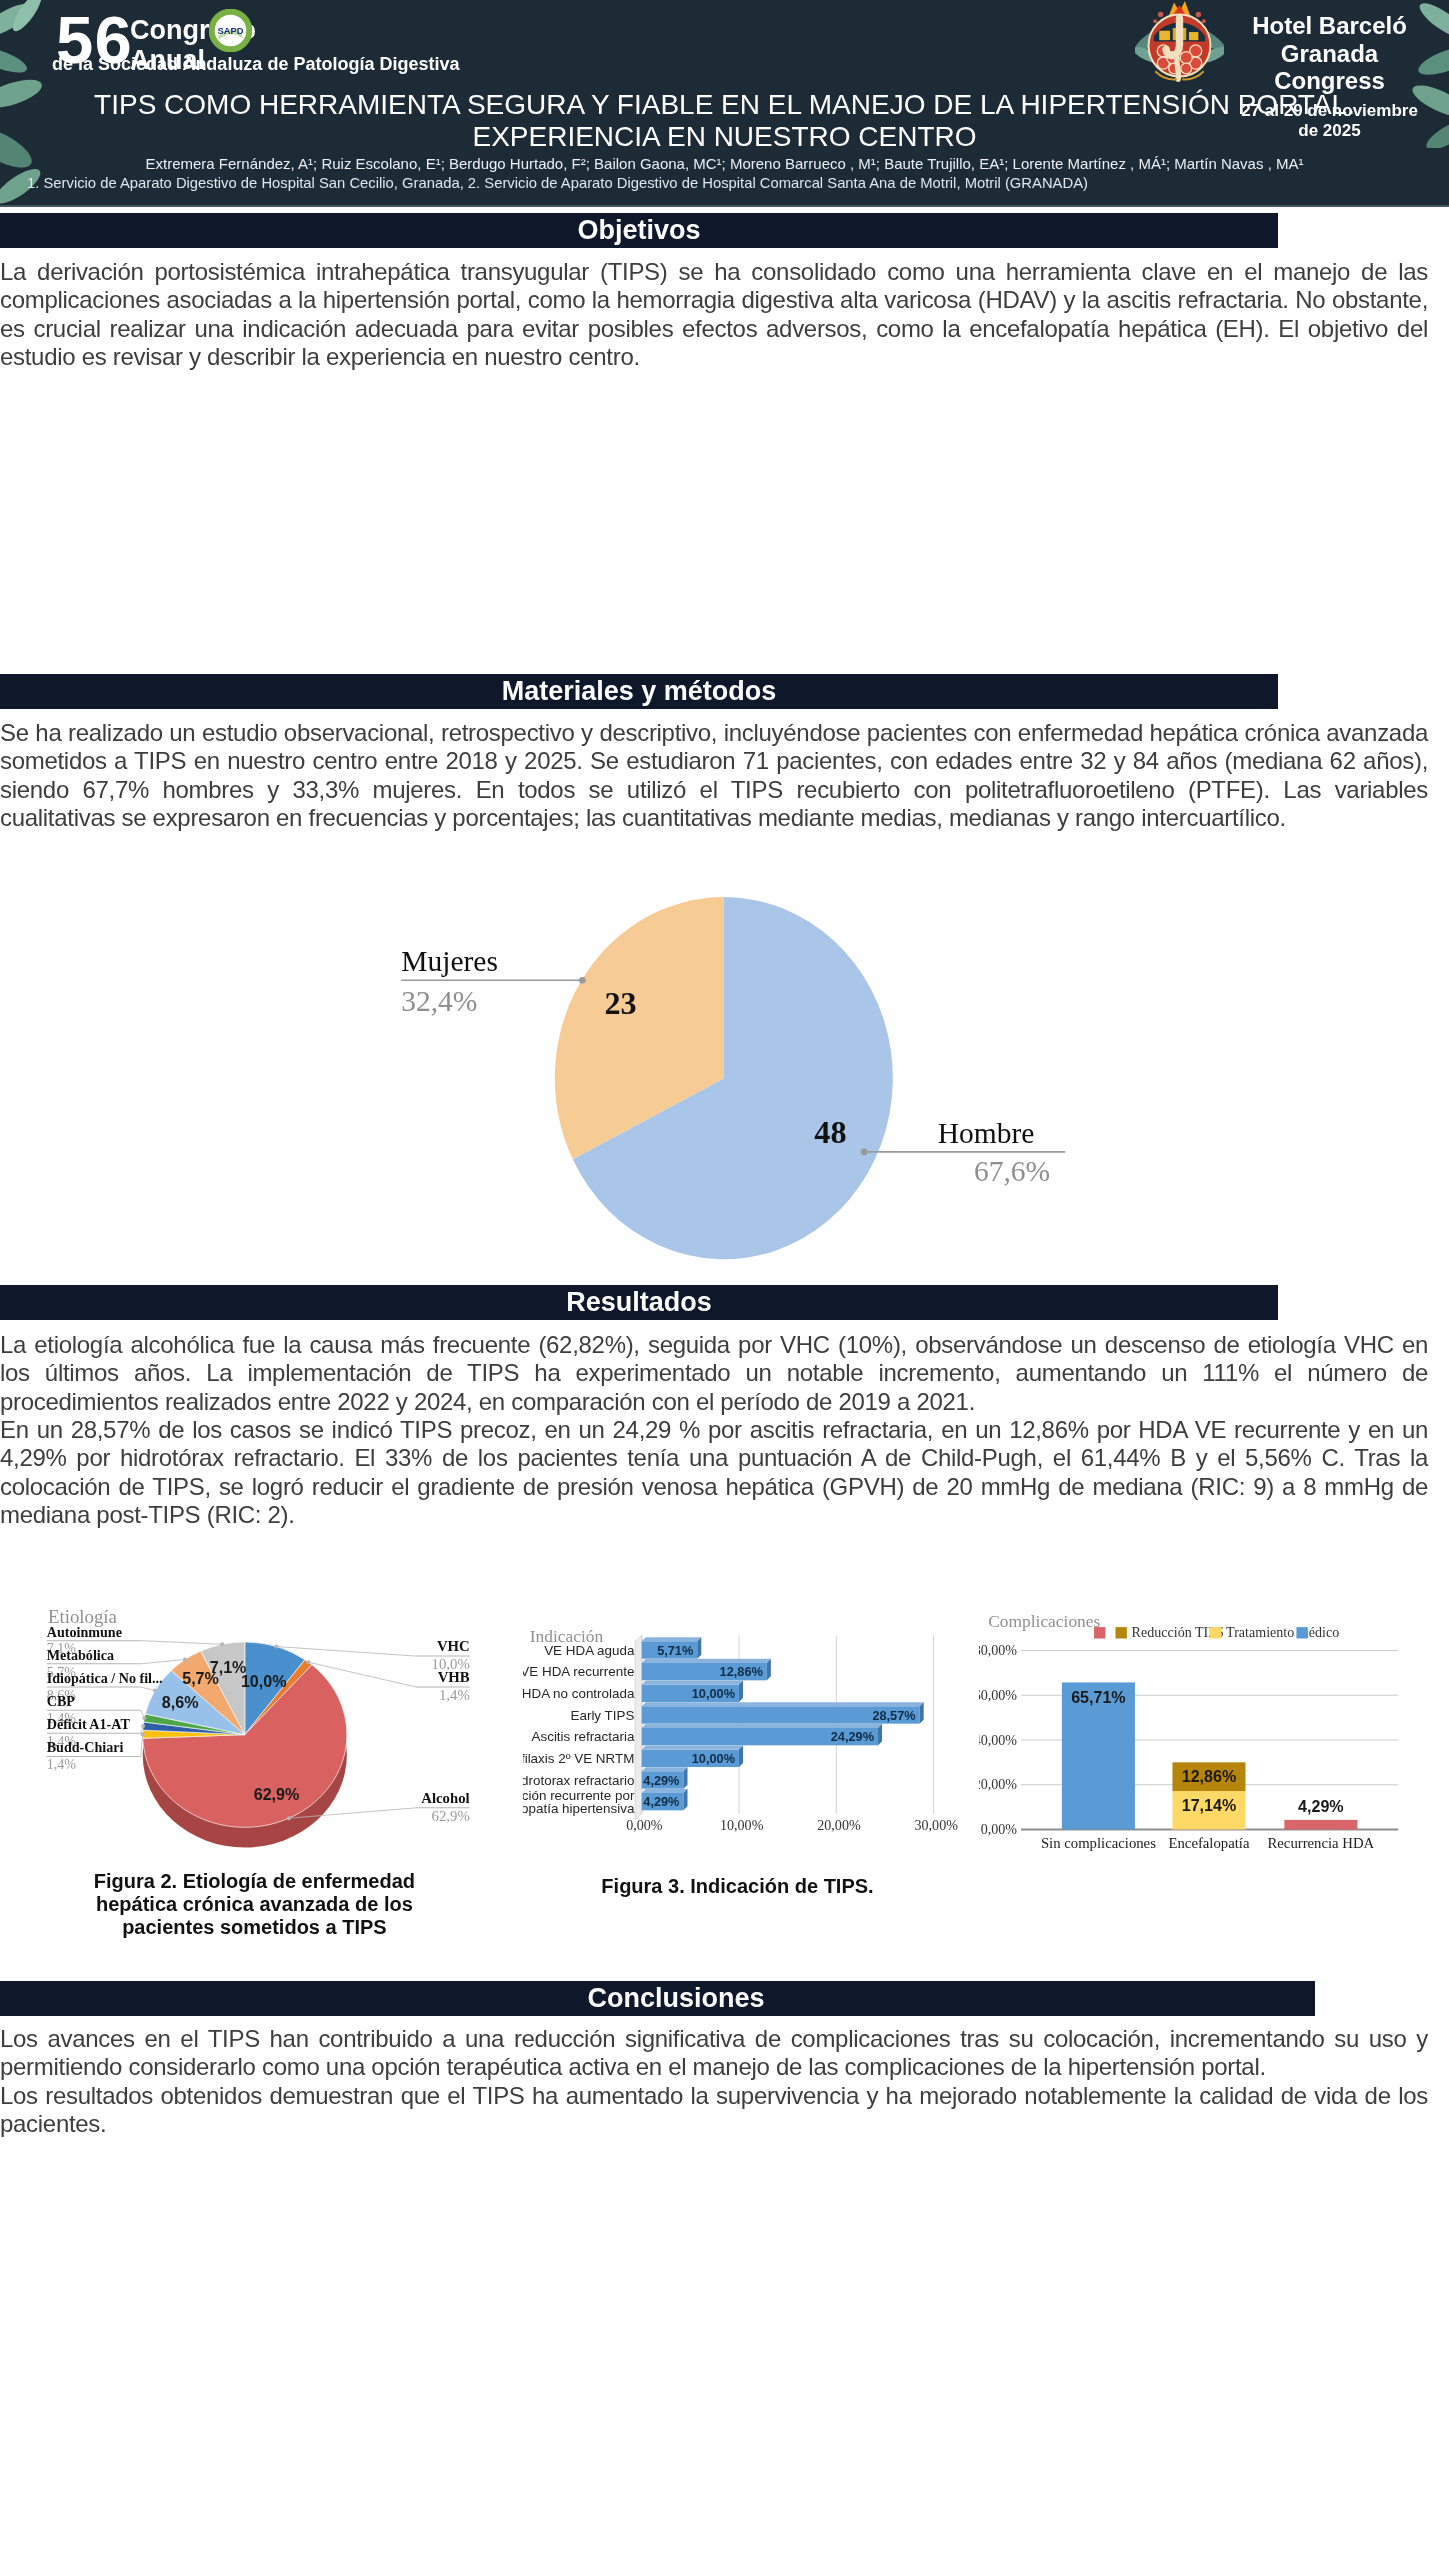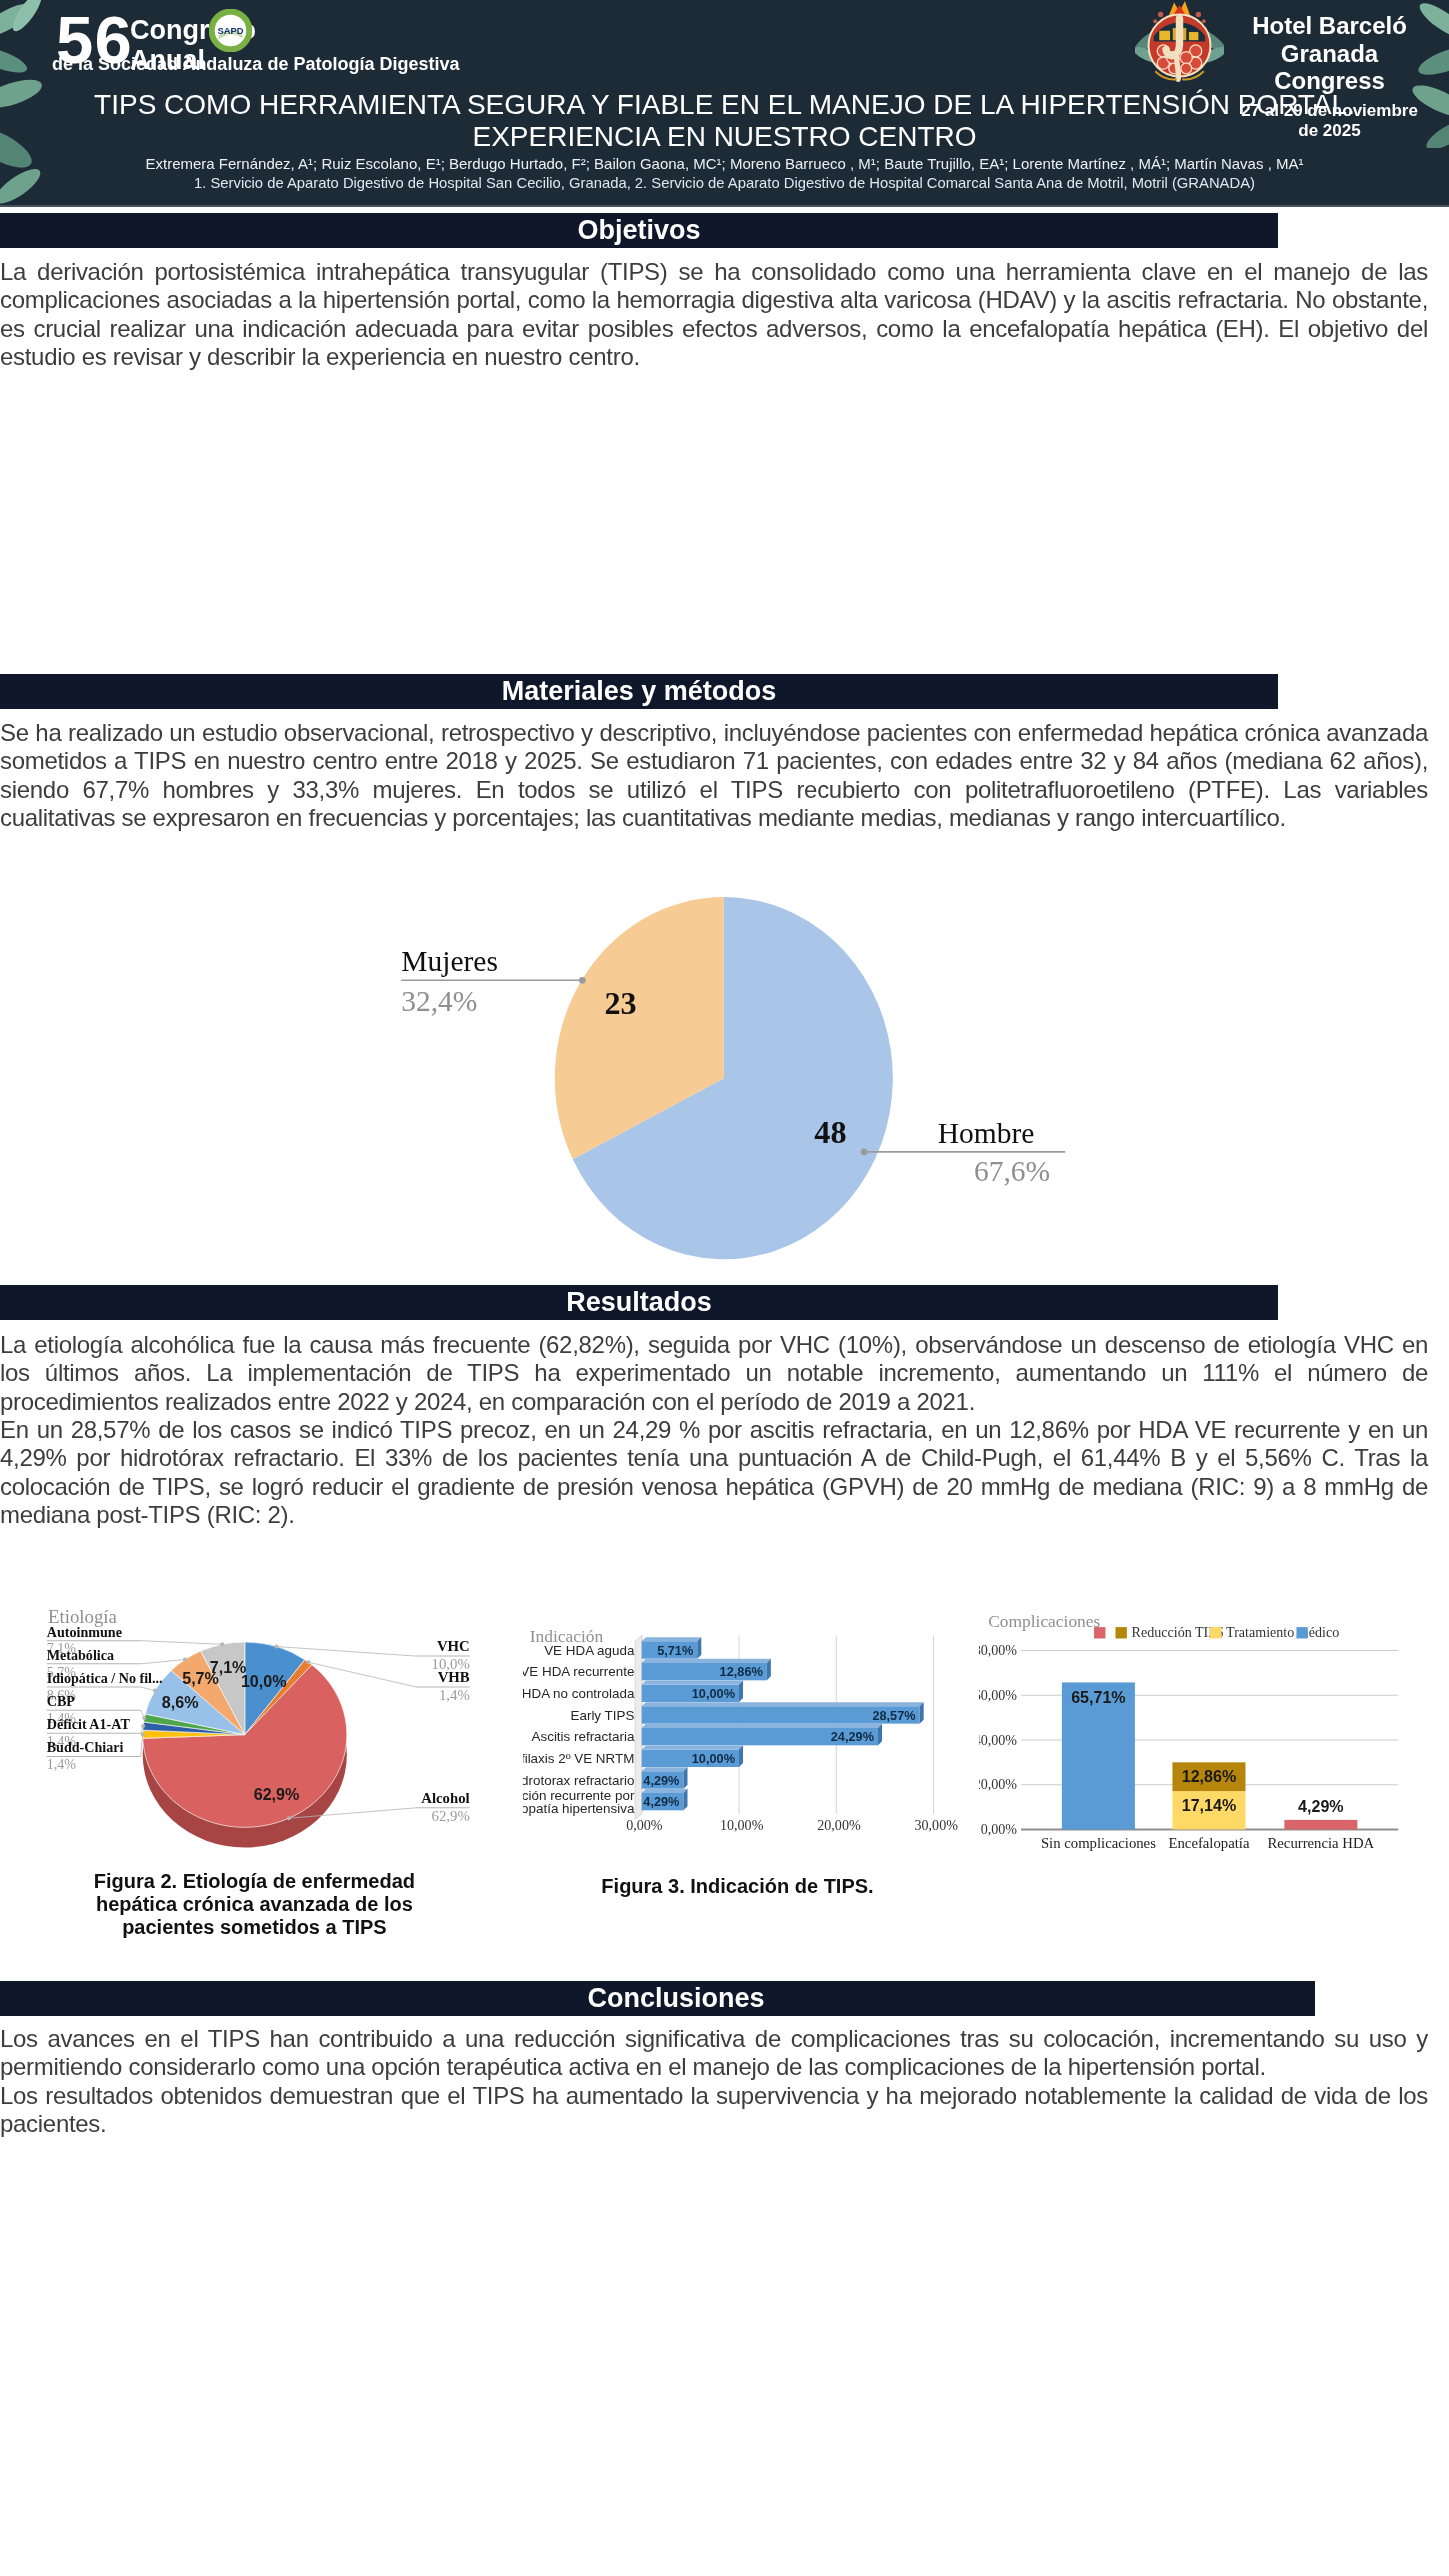--- a/index.html
+++ b/index.html
@@ -14,21 +14,21 @@
   .sapd-logo{position:absolute;left:209px;top:9.4px;width:43px;height:43px;}
   .pomegranate{position:absolute;left:1135px;top:1.3px;width:89px;height:81px;}
   .venue{position:absolute;left:1241px;top:12px;width:177px;text-align:center;color:#ffffff;}
   .venue .v1{font-size:24px;font-weight:700;line-height:1.15;}
   .venue .v2{font-size:17px;font-weight:700;margin-top:6.7px;}
   .leafdeco{position:absolute;pointer-events:none;}
   
   .poster-title{position:absolute;top:89px;left:20px;width:1409px;text-align:center;color:#ffffff;
                 font-size:28px;line-height:1.15;font-weight:400;letter-spacing:0px;}
   .authors{position:absolute;top:155px;left:27px;width:1395px;text-align:center;color:#eaf0f5;font-size:15px;}
-  .affil{position:absolute;top:175px;left:27px;width:1395px;text-align:center;color:#dfe7ee;font-size:14.8px;}
+  .affil{position:absolute;top:175px;left:27px;width:1395px;color:#dfe7ee;font-size:14.8px;}
   
   .section-bar{position:absolute;left:0;width:1278px;height:35px;background:#0f172a;color:#ffffff;
                display:flex;align-items:center;justify-content:center;font-size:27px;font-weight:700;}
   #bar-objetivos{top:213px;} #bar-materiales{top:674px;} #bar-resultados{top:1285px;} #bar-conclusiones{top:1981px;padding-left:37px;}
   
   .para{position:absolute;left:0;width:1428px;color:#3d3d3d;font-size:24px;line-height:1.18;
         text-align:justify;letter-spacing:-0.3px;}
   .para p{margin:0;}
   #p-objetivos{top:258px;} #p-materiales{top:719px;} #p-resultados{top:1331px;} #p-conclusiones{top:2025px;}
   

